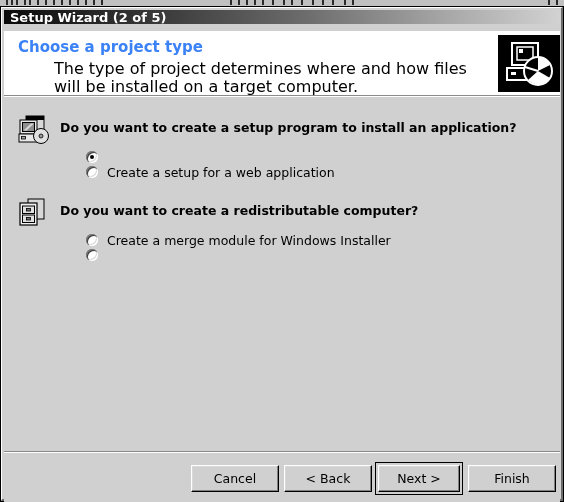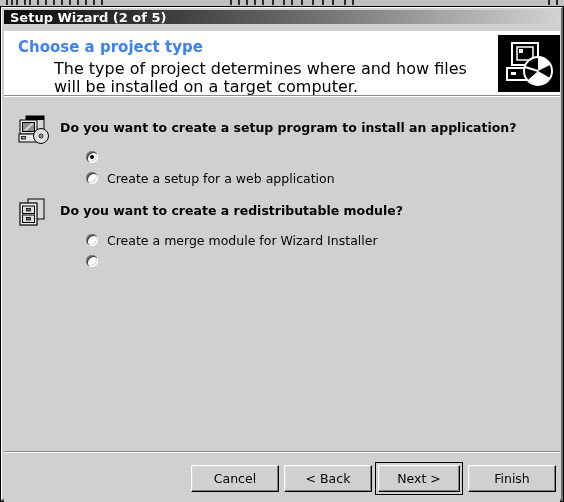--- a/index.html
+++ b/index.html
@@ -144,21 +144,21 @@
 
   .radio-row {
     position: absolute;
     left: 82px;
     height: 18px;
     display: flex;
     align-items: center;
     cursor: default;
   }
   .radio-row.r1 { top: 33px; }
-  .radio-row.r2 { top: 54px; }
+  .radio-row.r2 { top: 48px; }
 
   .radio {
     position: relative;
     width: 12px; height: 12px;
     border-radius: 50%;
     background: #ffffff;
     box-shadow:
       inset 1px 1px 0 0 #808080,
       inset 2px 2px 0 0 #404040,
       inset -1px -1px 0 0 #ffffff,
@@ -347,25 +347,25 @@
 
             <rect x="10" y="1" width="16" height="20" fill="#d8d8d8" stroke="#000000" stroke-width="1"></rect>
 
             <rect x="2" y="5" width="17" height="22" fill="#f0f0f0" stroke="#000000" stroke-width="1.2"></rect>
             <rect x="4.5" y="8" width="12" height="7.5" fill="#e0e0e0" stroke="#000000" stroke-width="1"></rect>
             <rect x="8.5" y="10.5" width="4" height="2.5" fill="#707070" stroke="#000000" stroke-width="0.8"></rect>
             <rect x="4.5" y="17" width="12" height="7.5" fill="#e0e0e0" stroke="#000000" stroke-width="1"></rect>
             <rect x="8.5" y="19.5" width="4" height="2.5" fill="#707070" stroke="#000000" stroke-width="0.8"></rect>
           </svg>
         </div>
-        <div class="q-title">Do you want to create a redistributable module?</div>
+        <div class="q-title">Do you want to create a redistributable computer?</div>
 
         <div class="radio-row r1">
           <span class="radio"></span>
-          <span class="radio-label">Create a merge module for Wizard Installer</span>
+          <span class="radio-label">Create a merge module for Windows Installer</span>
         </div>
         <div class="radio-row r2">
           <span class="radio"></span>
         </div>
       </div>
 
     </div>
 
     <div class="footer-rule"></div>
     <div class="footer">

